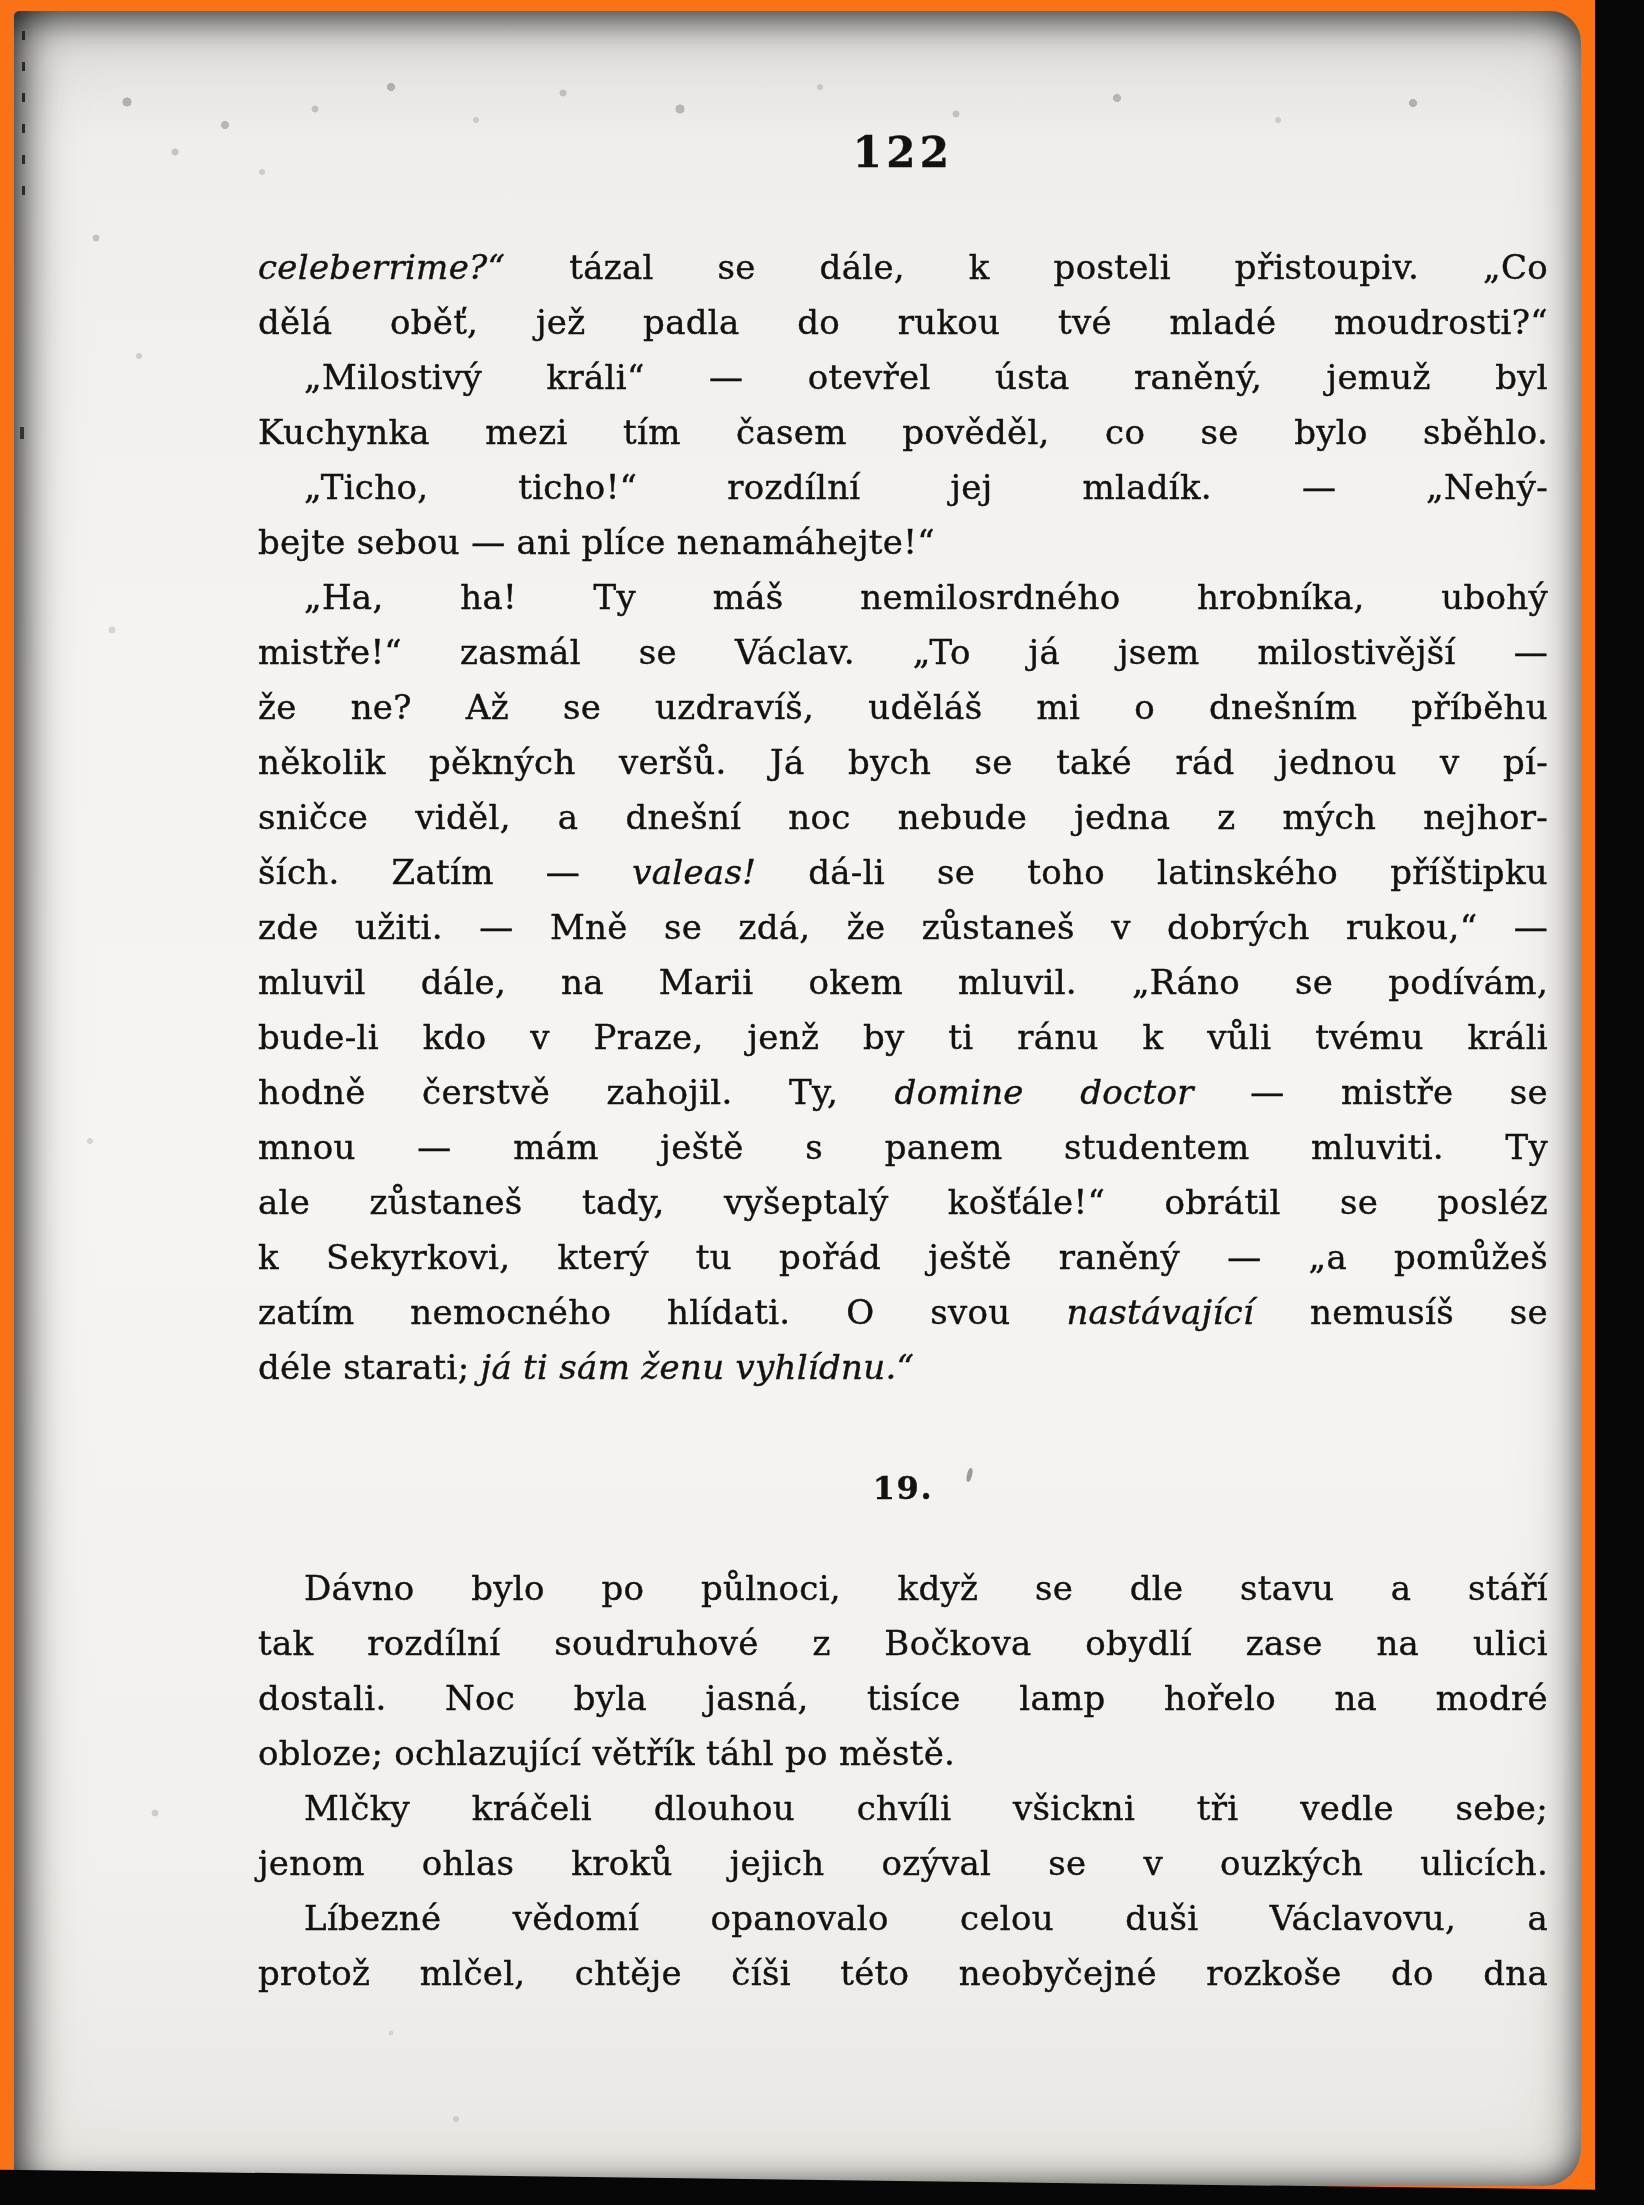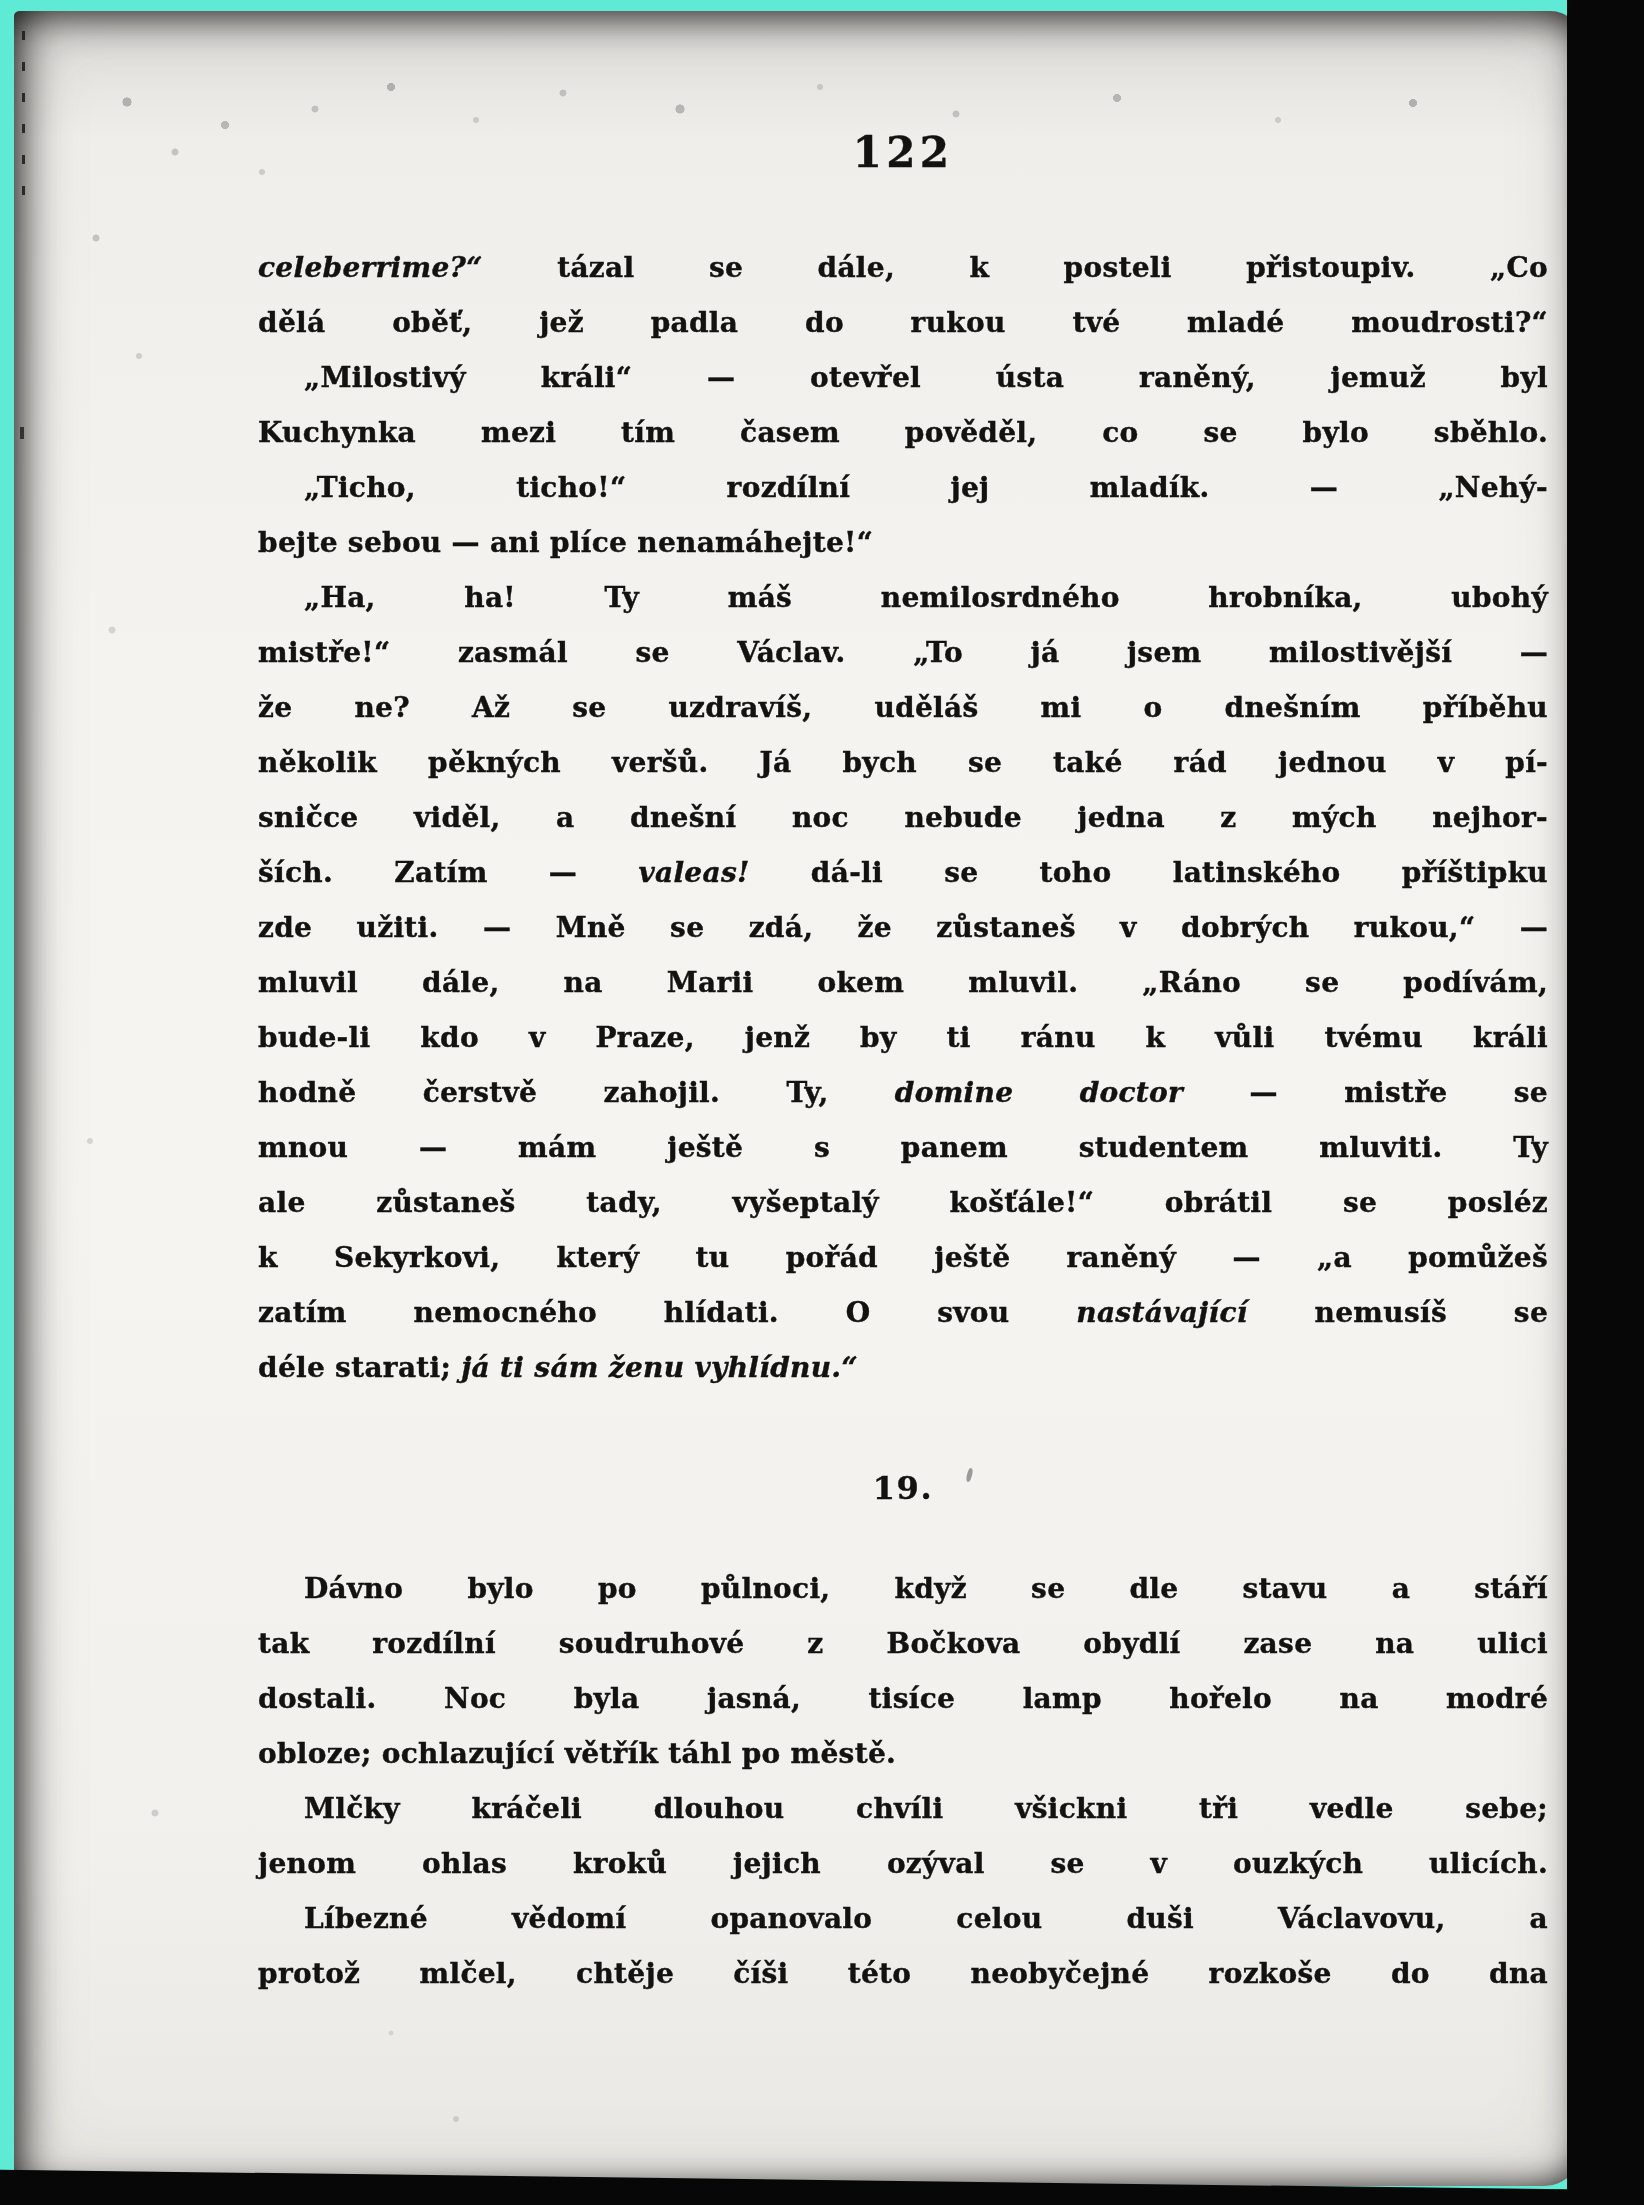--- a/index.html
+++ b/index.html
@@ -1,22 +1,23 @@
 <!DOCTYPE html>
 <html style="font-size:8.6px"><head>
 <meta charset="utf-8">
 <style>
   html, body { margin: 0; padding: 0; background: #070707; }
   .scan {
     position: relative;
     width: 1567px;
     height: 2205px;
-    background: #5eead4;
+    background: #f97316;
     overflow: hidden;
     font-family: "DejaVu Serif", serif;
+    padding-left: 28px;
   }
   .paper {
     position: absolute;
     left: 14px; top: 10.7px;
     width: 1567px; height: 2175px;
     background: linear-gradient(180deg, #dddcd9 0%, #efeeeb 6%, #f4f3f0 30%, #f5f4f1 55%, #f1f0ed 85%, #e9e7e3 100%);
     border-radius: 5.4px 31px 37px 5.4px;
     box-shadow:
       inset 30px 0 43px -22.6px rgba(0,0,0,0.78),
       inset 0 30px 38px -21.5px rgba(0,0,0,0.62),
@@ -85,22 +86,22 @@
     text-align: center;
     font-size: 42px;
     font-weight: 700;
     letter-spacing: 4.3px;
     -webkit-text-stroke: 0.4px #141210;
   }
   .textblock {
     position: absolute;
     left: 258px;
     width: 1290px;
-    font-size: 28px;
-    font-weight: 700;
+    font-size: 34px;
+    font-weight: 400;
     letter-spacing: 0.3px;
     -webkit-text-stroke: 0.4px #141210;
   }
   .tb1 { top: 240px; }
   .tb2 { top: 1561px; }
   .line {
     height: 55px;
     line-height: 55px;
     text-align: justify;
     text-align-last: justify;

